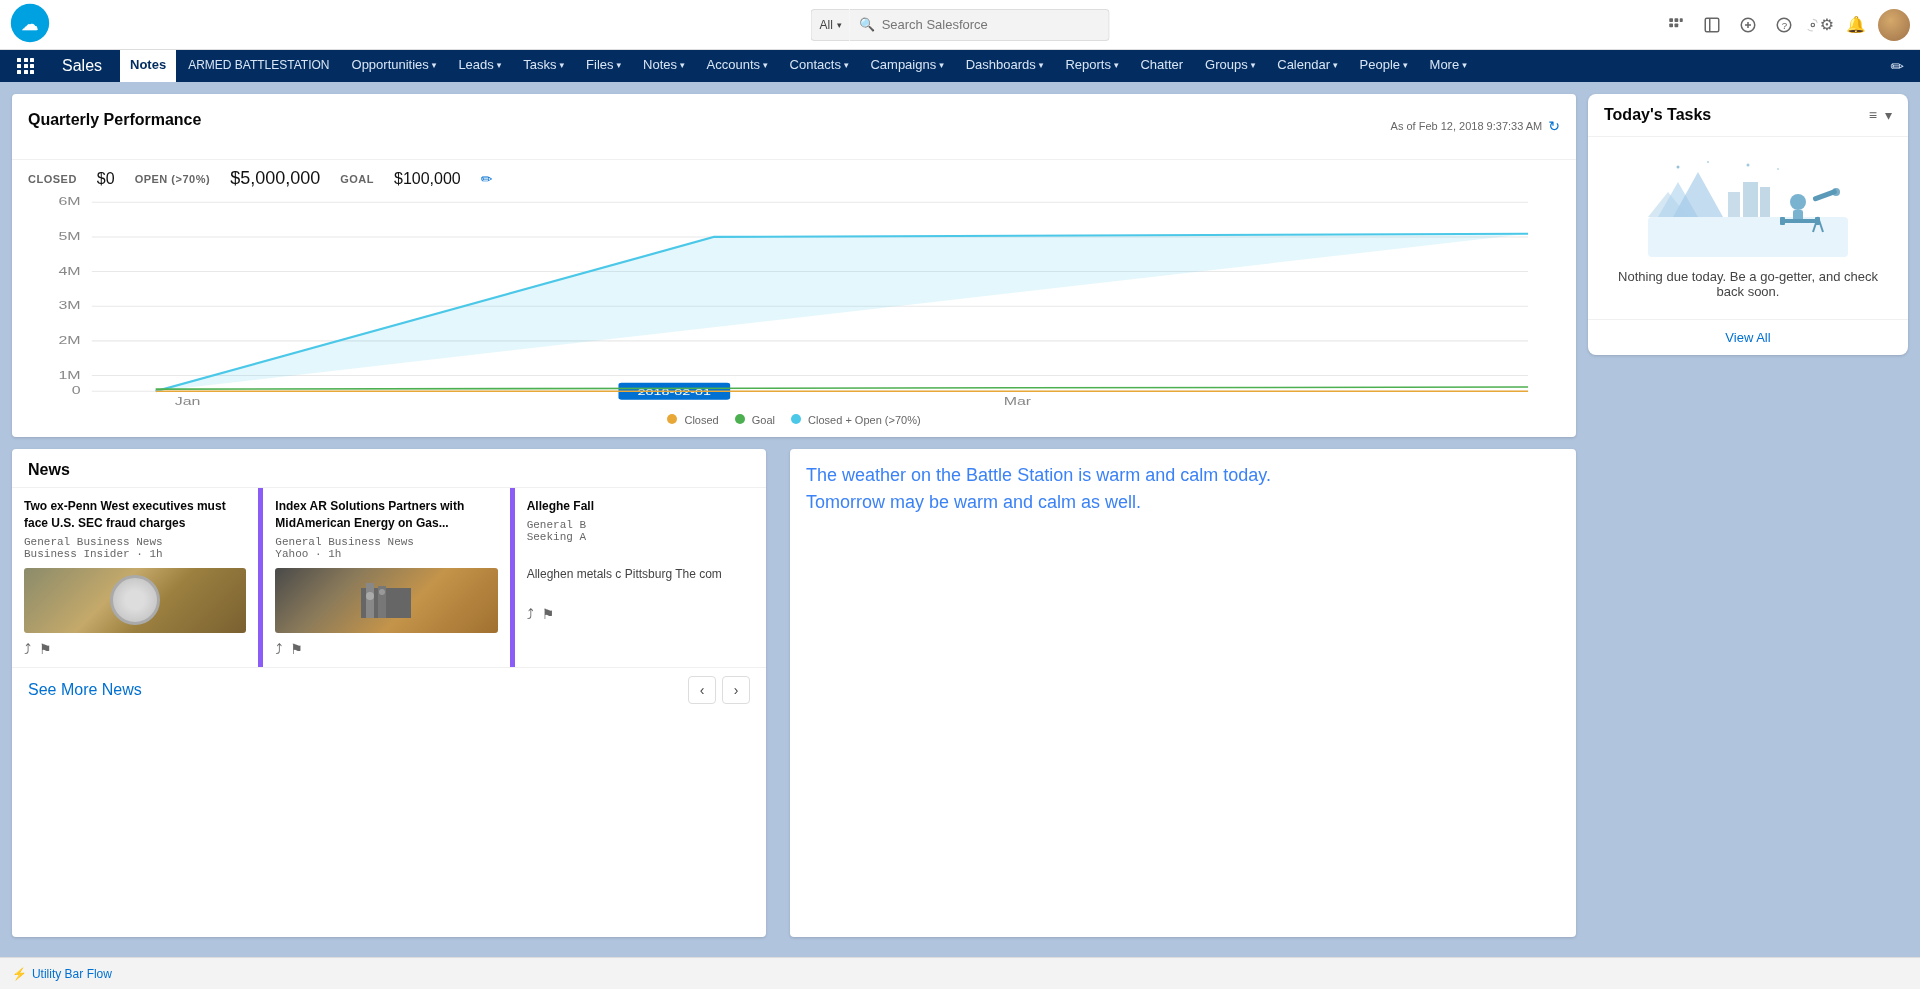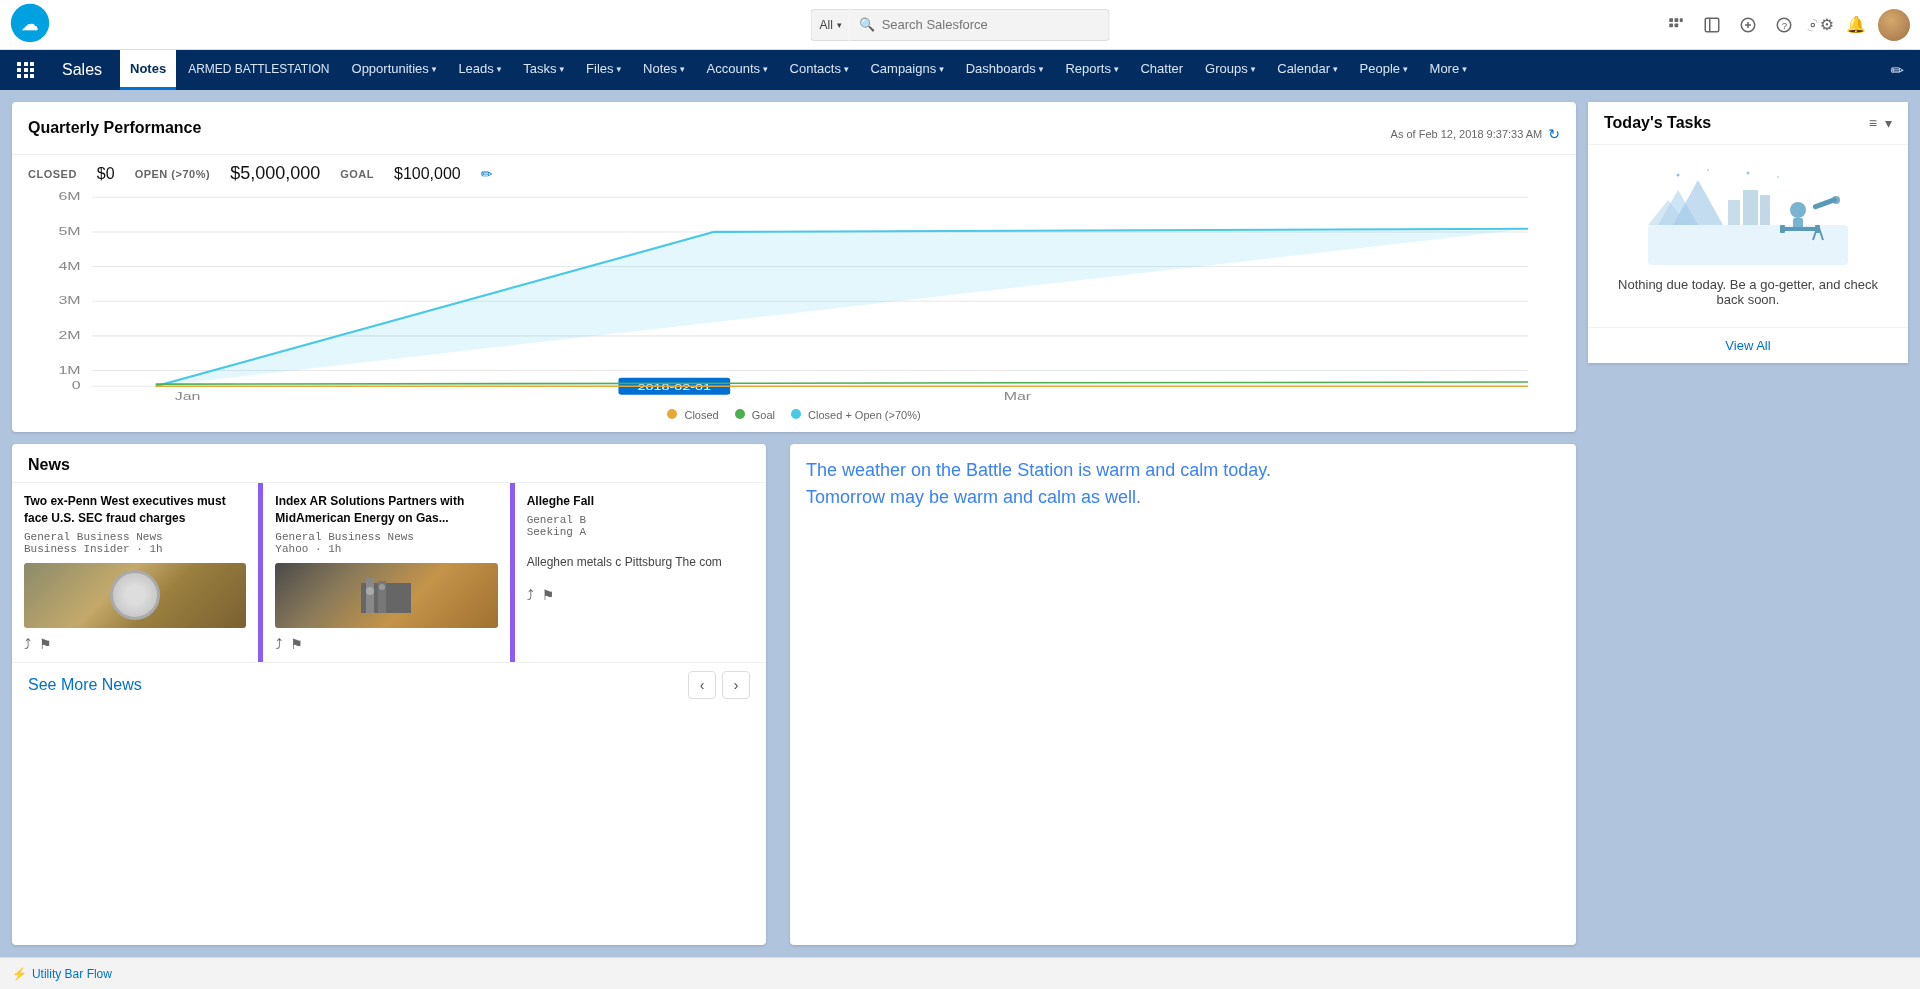--- a/index.html
+++ b/index.html
@@ -84,21 +84,21 @@
     }
     .avatar-inner {
       width: 100%;
       height: 100%;
       background: radial-gradient(circle at 40% 35%, #d4a96a, #a0724a);
     }
 
     
     .app-nav {
       background: #032d60;
-      height: 40px;
+      height: 32px;
       display: flex;
       align-items: center;
       padding: 0 8px;
       gap: 2px;
       overflow: hidden;
     }
     .app-nav-grid {
       display: flex;
       align-items: center;
       justify-content: center;
@@ -170,21 +170,21 @@
       background: #fff;
       border-radius: 4px;
       box-shadow: 0 1px 3px rgba(0,0,0,0.15);
       overflow: hidden;
     }
 
     
     .qp-header {
       display: flex;
       align-items: center;
-      padding: 12px 16px 12px;
+      padding: 12px 16px 25px;
       border-bottom: 1px solid #f0f0f0;
     }
     .qp-title {
       font-size: 16px;
       font-weight: 600;
       color: #080707;
     }
     .qp-date {
       margin-left: auto;
       font-size: 11px;
@@ -249,21 +249,21 @@
       display: inline-block;
       width: 10px;
       height: 10px;
       border-radius: 50%;
       margin-right: 4px;
     }
 
     
     .tasks-card {
       background: #fff;
-      border-radius: 0;
+      border-radius: 8px;
       box-shadow: 0 1px 3px rgba(0,0,0,0.15);
       overflow: hidden;
     }
     .tasks-header {
       display: flex;
       align-items: center;
       padding: 12px 16px;
       border-bottom: 1px solid #f0f0f0;
     }
     .tasks-title {
@@ -739,21 +739,21 @@
               <span style="cursor:pointer;">⚑</span>
             </div>
           </div>
 
           <div class="news-item">
             <div class="news-title">Alleghe Fall</div>
             <div class="news-source">
               <span>General B</span><br>
               <span>Seeking A</span>
             </div>
-            <div style="font-size:12px; color:#444; margin: 16px 0; line-height:1.4;">Alleghen metals c Pittsburg The com</div>
+            <div style="font-size:12px; color:#444; margin: 23px 0; line-height:1.4;">Alleghen metals c Pittsburg The com</div>
             <div class="news-actions">
               <span style="cursor:pointer;">⤴</span>
               <span style="cursor:pointer;">⚑</span>
             </div>
           </div>
         </div>
 
         <div class="news-footer">
           <a class="see-more-news">See More News</a>
           <div class="news-nav">

